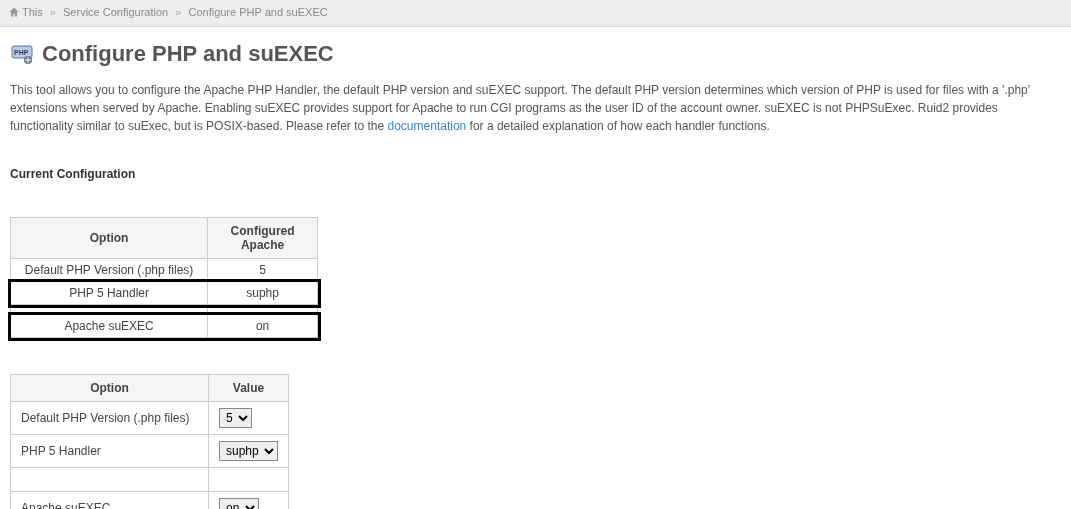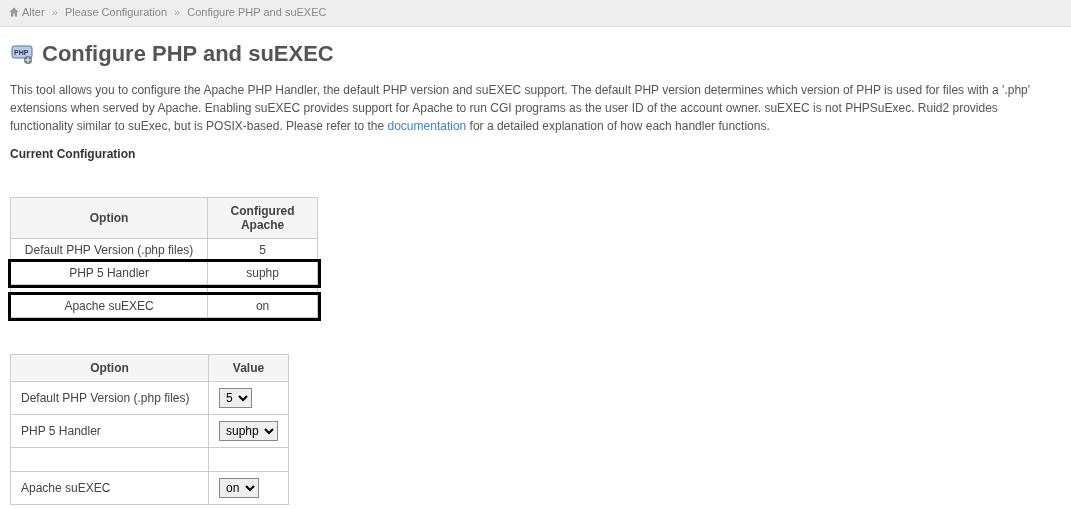--- a/index.html
+++ b/index.html
@@ -9,21 +9,21 @@
     .breadcrumb .bc-sep { margin: 0 4px; color: #aaa; }
     .home-icon { display: inline-block; vertical-align: middle; margin-right: 2px; }
     .home-icon svg { width: 12px; height: 12px; fill: #999; }
     .page { padding: 14px 10px; }
     .title-row { display: flex; align-items: center; gap: 8px; margin-bottom: 14px; }
     .title-icon { width: 24px; height: 24px; }
     .title-icon svg { width: 24px; height: 24px; }
     h1 { font-size: 22px; color: #555; font-weight: bold; }
     .desc { font-size: 12px; line-height: 1.5; margin-bottom: 6px; color: #555; }
     .desc a { color: #3b84d1; text-decoration: none; }
-    .section-h { font-weight: bold; font-size: 12px; color: #333; margin-bottom: 6px; margin-top: 12px; }
+    .section-h { font-weight: bold; font-size: 12px; color: #333; margin-bottom: 6px; margin-top: 32px; }
     table { border-collapse: collapse; }
     table.config { border: 1px solid #ccc; margin-top: 36px; }
     table.config th, table.config td { border: 1px solid #ccc; padding: 6px 10px; font-size: 12px; }
     table.config th { background: #f5f5f5; font-weight: bold; text-align: center; color: #444; }
     table.config td { text-align: center; padding: 4px 10px; }
     .current-table { width: 308px; }
     .current-table .col-opt { width: 198px; }
     .current-table .col-val { width: 110px; }
     .current-table td { text-align: center; }
     .hl { outline: 3px solid #000; }
@@ -34,23 +34,23 @@
     .spacer-row td { height: 10px; padding: 0; }
   </style>
 </head>
 <body>
 
 <div class="breadcrumb">
   <span class="home-icon">
     <svg viewBox="0 0 16 16">
         <path d="M8 2 L14 8 L12 8 L12 14 L9 14 L9 10 L7 10 L7 14 L4 14 L4 8 L2 8 Z"></path>
       </svg>
-  </span><span class="bc-item">Alter</span>
+  </span><span class="bc-item">This</span>
   <span class="bc-sep">»</span>
-  <span class="bc-item">Please Configuration</span>
+  <span class="bc-item">Service Configuration</span>
   <span class="bc-sep">»</span>
   <span class="bc-item">Configure PHP and suEXEC</span>
 </div>
 
 <div class="page">
   <div class="title-row">
     <span class="title-icon">
       <svg viewBox="0 0 24 24">
         <rect x="2" y="4" width="20" height="12" rx="2" fill="#b8cde8" stroke="#5577aa" stroke-width="1"></rect>
         <text x="4" y="13" font-size="7" fill="#335" font-weight="bold">PHP</text>

